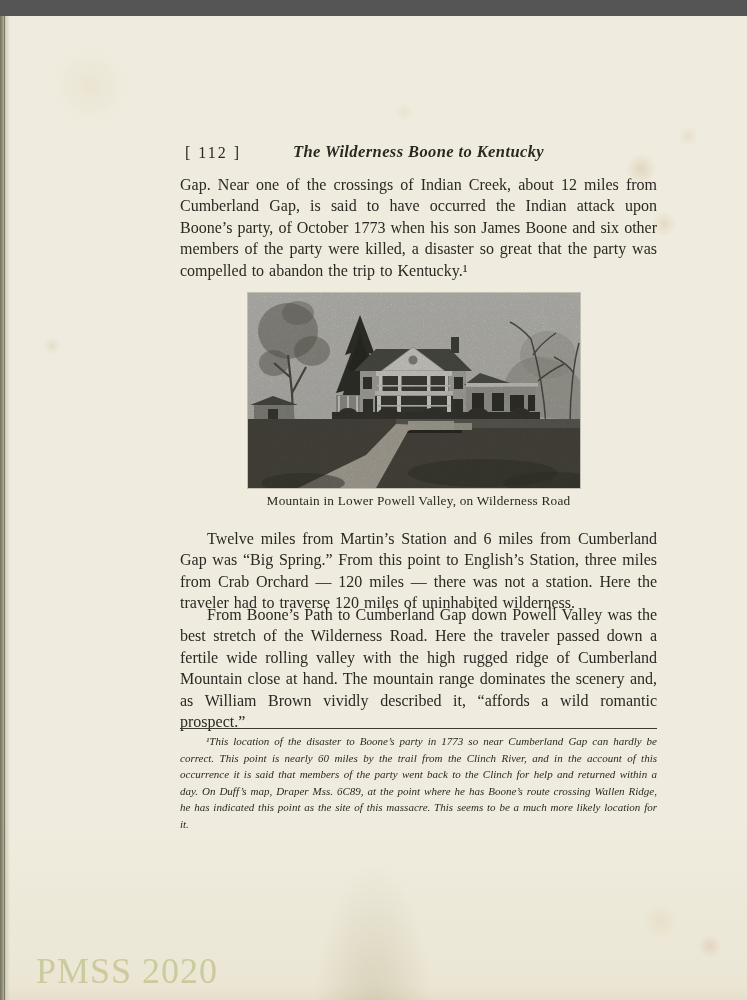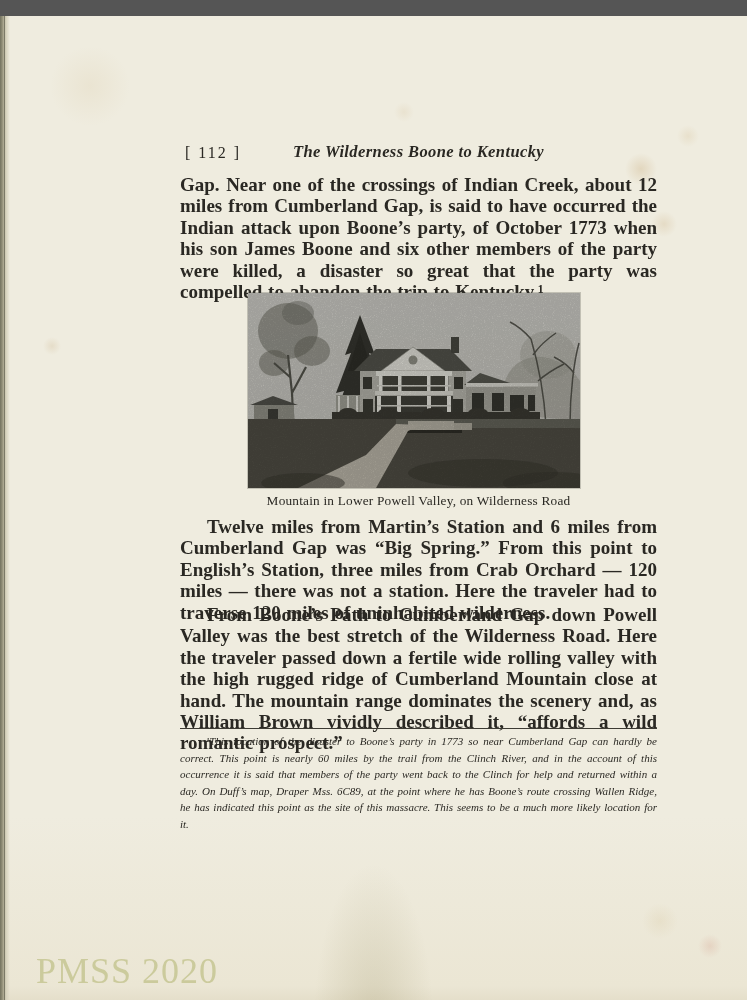--- a/index.html
+++ b/index.html
@@ -36,27 +36,26 @@
     position:absolute;left:185px;top:128px;
     font-size:16px;letter-spacing:2px;
   }
   .running-title{
     position:absolute;left:180px;top:126px;width:477px;
     text-align:center;font-style:italic;font-weight:bold;
     font-size:16.5px;letter-spacing:.4px;
   }
   .body-par{
     position:absolute;left:180px;width:477px;margin:0;
-    font-size:19px;line-height:21.4px;
+    font-size:16px;line-height:21.4px;
     text-align:justify;
     word-spacing:1px;
-    font-weight:bold;
   }
   .p1{top:158px;}
-  .p2{top:500px;text-indent:27px;}
+  .p2{top:512px;text-indent:27px;}
   .p3{top:588px;text-indent:27px;}
   .photo{
     position:absolute;left:248px;top:277px;width:332px;height:195px;margin:0;
     box-shadow:0 0 0 1px rgba(60,60,50,.25);
   }
   .photo svg{display:block;}
   .caption{
     position:absolute;left:180px;top:477px;width:477px;
     text-align:center;font-size:13.3px;letter-spacing:.2px;
   }

